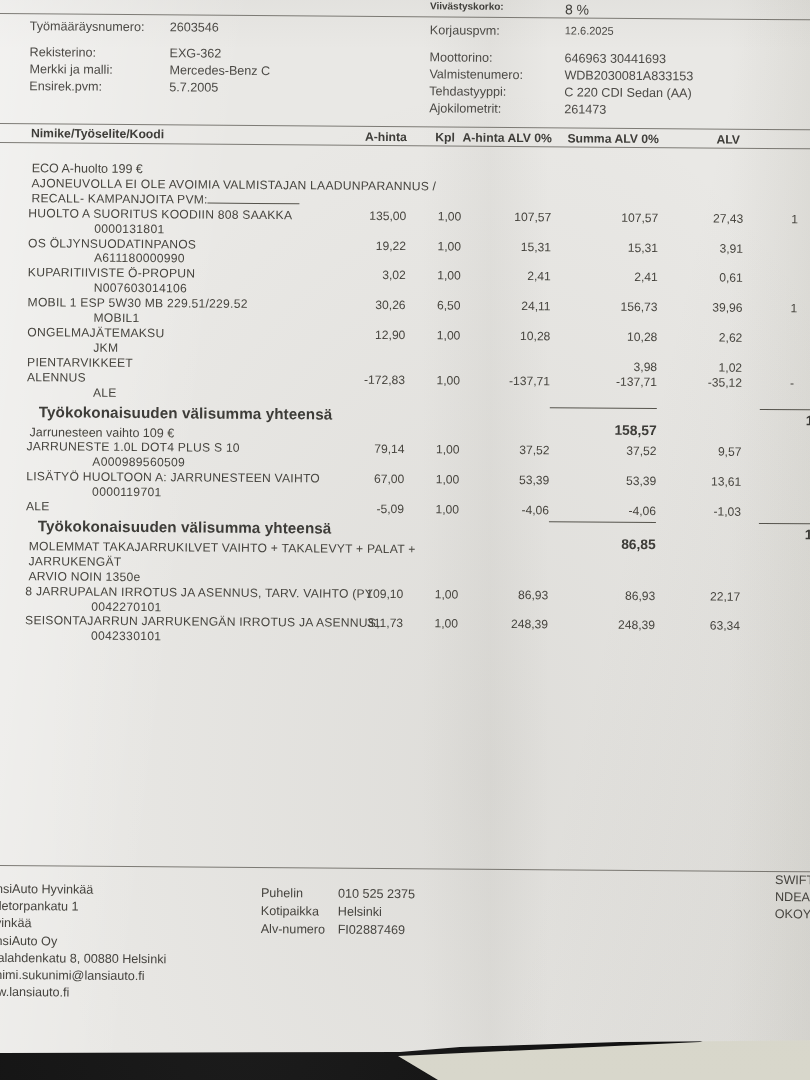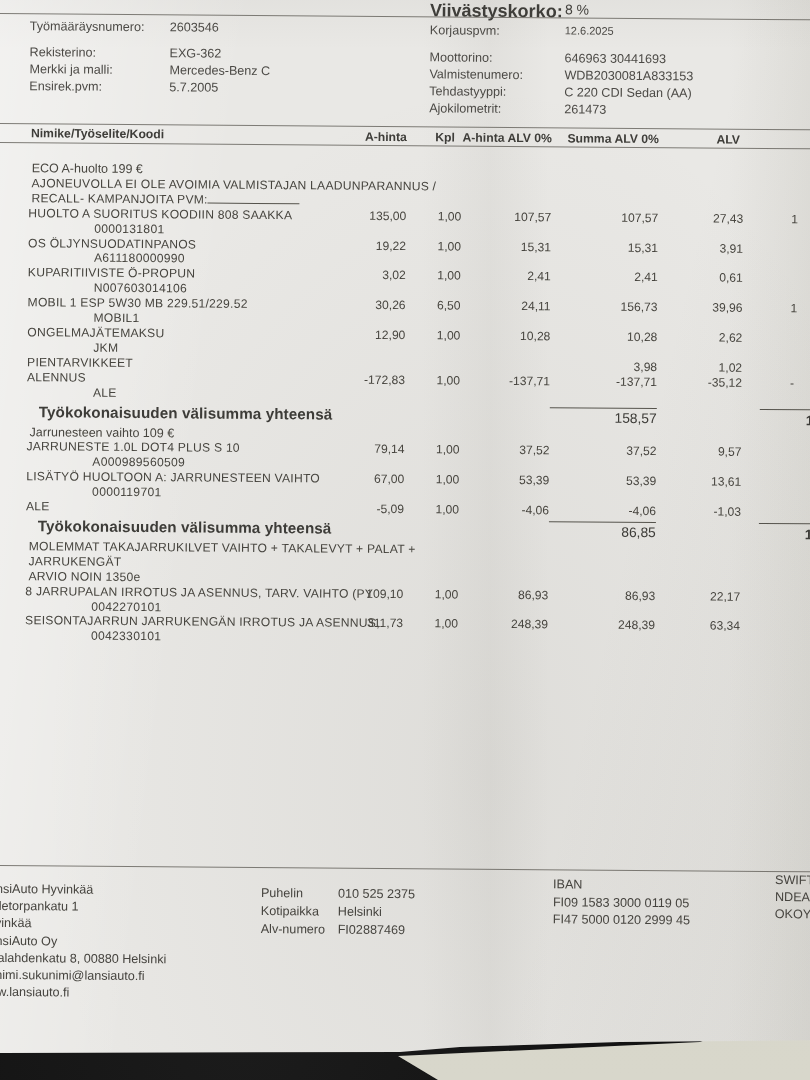--- a/index.html
+++ b/index.html
@@ -29,41 +29,41 @@
       linear-gradient(283deg, rgba(130,128,118,.12), rgba(0,0,0,0) 30%);
     clip-path:polygon(0px 0px,850px 0px,850px 1056px,640px 1058px,480px 1063px,420px 1068px,0px 1069px);
   }
   .content{
     position:absolute;left:20px;top:16px;width:835px;height:1060px;
     transform:rotate(.45deg);transform-origin:10px 0px;
     color:#4c4a46;
   }
   .abs{position:absolute;white-space:nowrap;}
   .rule{position:absolute;left:-20px;width:852px;height:1.4px;background:#605e57;opacity:.8;}
-  .big-lbl{font-size:18px;font-weight:700;color:#3f3e3a;}
+  .big-lbl{font-size:10px;font-weight:700;color:#3f3e3a;}
   .big-val{font-size:14px;color:#45433f;}
   .kv{position:absolute;font-size:12.6px;}
   .kv .krow{height:17px;line-height:17px;white-space:nowrap;}
   .kv .klbl{display:inline-block;}
   
   .th{font-size:12.2px;font-weight:700;color:#3e3d39;}
   .thr{text-align:right;display:inline-block;}
   
   .rows{position:absolute;left:0;top:161px;width:836px;font-size:12.1px;color:#47453f;}
   .trow{display:grid;grid-template-columns:340px 68px 55px 90px 107px 85px 90px;line-height:14.9px;}
   .trow .c0{padding-left:30px;white-space:nowrap;letter-spacing:.25px;}
   .trow .num{text-align:right;white-space:nowrap;}
   .trow .su{padding-left:48px;white-space:nowrap;}
   .coderow{padding-left:96px;line-height:14.9px;letter-spacing:.3px;white-space:nowrap;}
   .noterow{padding-left:33px;line-height:14.9px;letter-spacing:.25px;white-space:nowrap;}
   .noterow.plain{letter-spacing:0;font-size:12.5px;}
   .u-line{display:inline-block;width:92px;border-bottom:1.2px solid #55534c;height:10px;}
   .subrow{display:grid;grid-template-columns:463px 90px 107px 85px 90px;margin-top:3px;height:22px;align-items:start;}
   .subrow .slbl{padding-left:42px;font-size:15.2px;font-weight:700;color:#3d3c38;letter-spacing:.1px;white-space:nowrap;}
-  .subrow .samt{text-align:right;font-size:13.8px;font-weight:400;color:#3d3c38;border-top:1.4px solid #55534c;padding-top:2px;}
+  .subrow .samt{text-align:right;font-size:13.8px;font-weight:700;color:#3d3c38;border-top:1.4px solid #55534c;padding-top:14px;}
   .subrow .sfrag{padding-left:46px;font-size:13.8px;font-weight:700;color:#3d3c38;border-top:1.4px solid #55534c;padding-top:3px;margin-left:18px;}
   .subrow .blank{border:none;}
   
   .f-left{position:absolute;left:-4px;top:881px;font-size:12.6px;line-height:17.2px;color:#46443f;white-space:nowrap;}
   .f-contact{position:absolute;left:268px;top:882px;font-size:12.6px;color:#46443f;}
   .f-contact .krow{height:18px;line-height:18px;}
   .f-contact .klbl{width:77px;}
   .f-iban{position:absolute;left:560px;top:872px;font-size:12.6px;line-height:17.5px;color:#46443f;white-space:nowrap;}
   .f-swift{position:absolute;left:782px;top:866px;font-size:12.6px;line-height:17.2px;color:#46443f;white-space:nowrap;}
 </style>
@@ -256,25 +256,20 @@
           <div>ansiAuto Oy</div>
           <div>ivalahdenkatu 8, 00880 Helsinki</div>
           <div>unimi.sukunimi@lansiauto.fi</div>
           <div>ww.lansiauto.fi</div>
         </div>
       <div class="f-contact kv" id="footerContact">
           <div class="krow"><span class="klbl" style="width: 77px;">Puhelin</span><span class="kval">010 525 2375</span></div>
           <div class="krow"><span class="klbl" style="width: 77px;">Kotipaikka</span><span class="kval">Helsinki</span></div>
           <div class="krow"><span class="klbl" style="width: 77px;">Alv-numero</span><span class="kval">FI02887469</span></div>
         </div>
-      <div class="f-iban" id="footerIban">
-          <div>IBAN</div>
-          <div>FI09 1583 3000 0119 05</div>
-          <div>FI47 5000 0120 2999 45</div>
-        </div>
       <div class="f-swift" id="footerSwift">
           <div>SWIFT</div>
           <div>NDEA</div>
           <div>OKOY</div>
         </div>
 
     </div>
   </div>
 </div>
 

